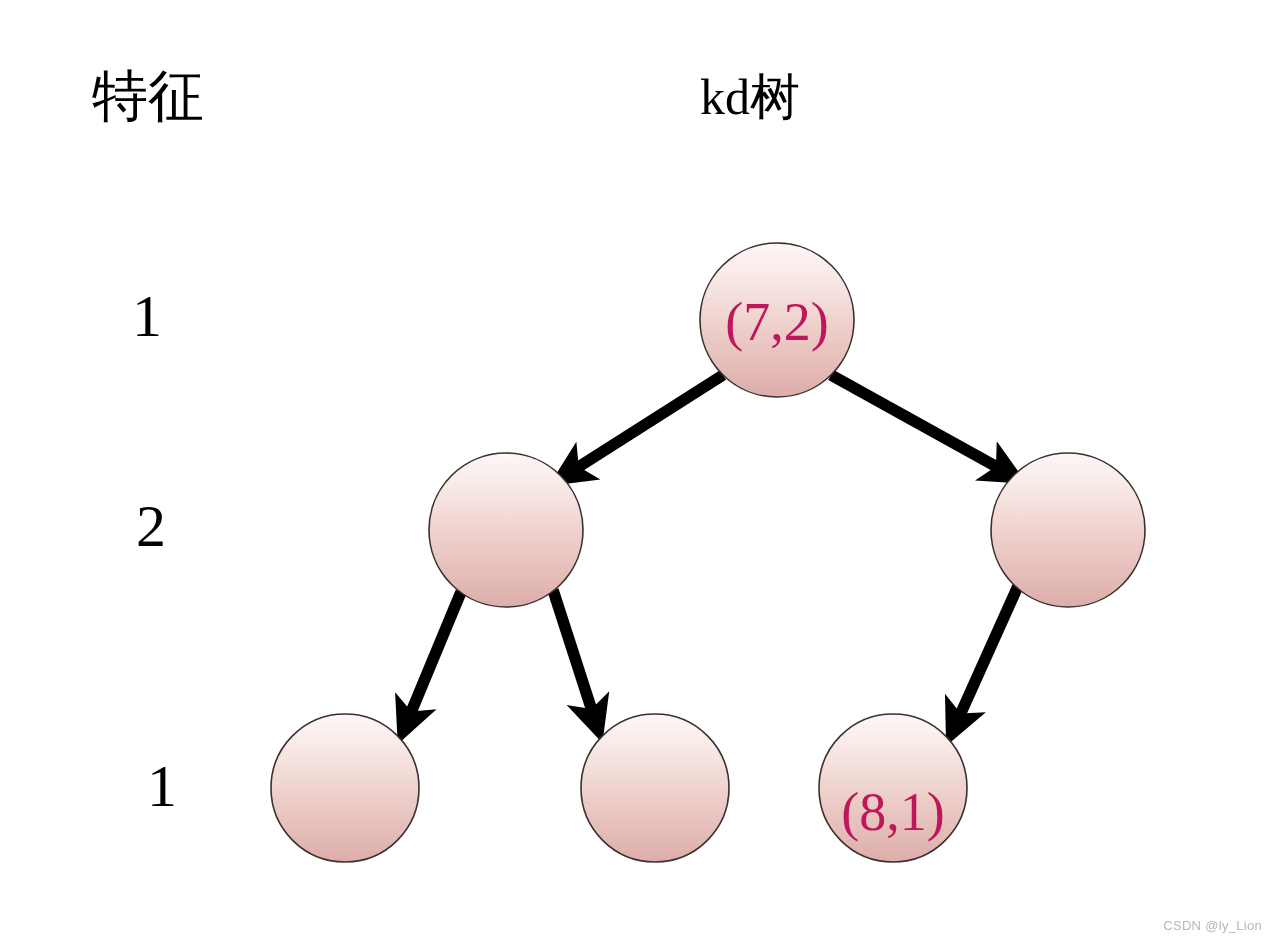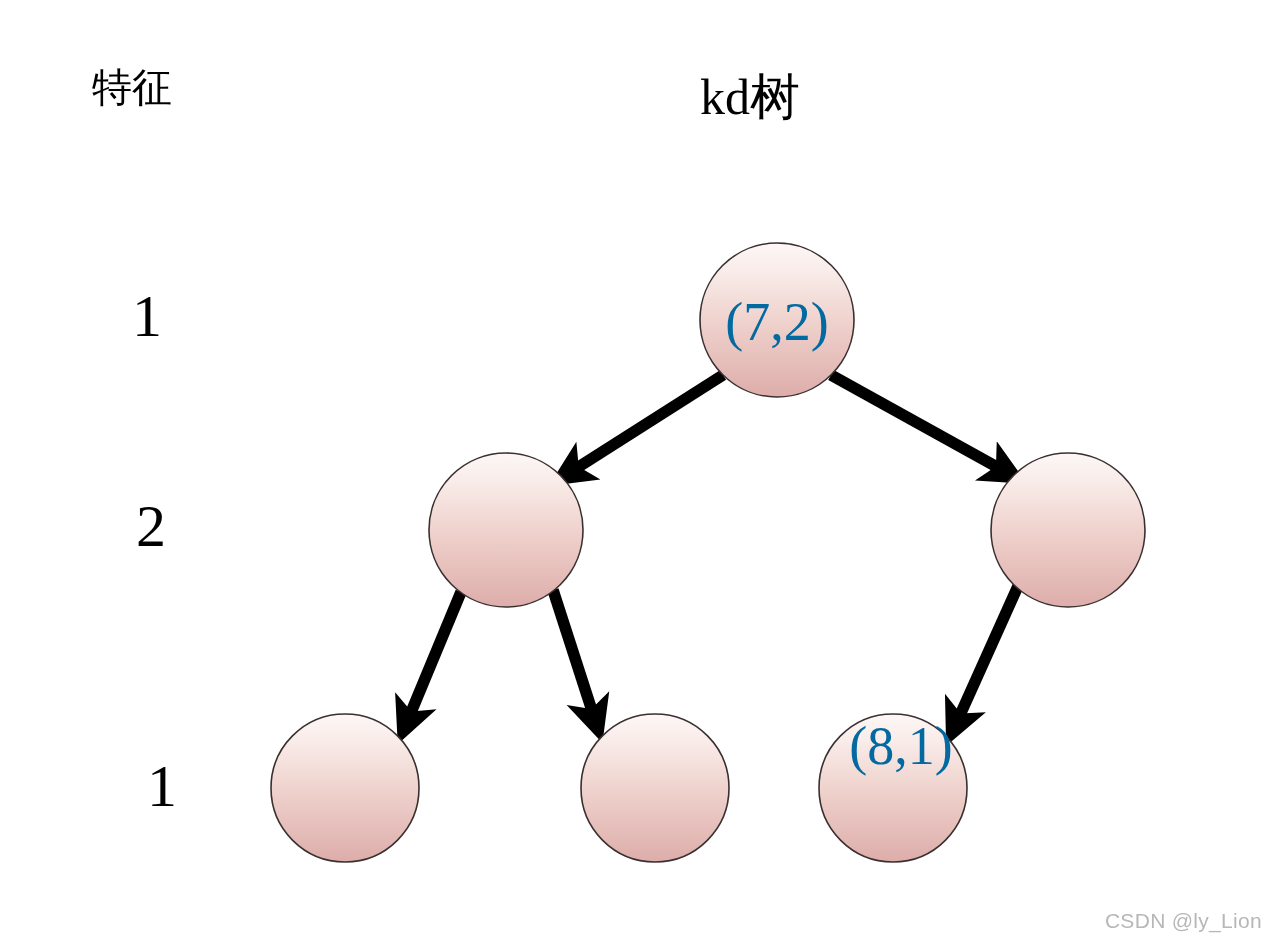--- a/index.html
+++ b/index.html
@@ -28,51 +28,51 @@
   .label-text {
     position: absolute;
     color: #000000;
     white-space: nowrap;
     line-height: 1;
     user-select: none;
   }
   #feature-axis-label {
     left: 92px;
     top: 68px;
-    font-size: 40px;
+    font-size: 56px;
   }
   #diagram-title {
     left: 700px;
     top: 72px;
     font-size: 50px;
   }
   .level-label {
     font-size: 60px;
     text-align: center;
     width: 70px;
   }
   #level-label-0 { left: 112px; top: 286px; }
   #level-label-1 { left: 116px; top: 496px; }
   #level-label-2 { left: 127px; top: 756px; }
   .node-text {
     position: absolute;
-    color: #0369a1;
+    color: #be185d;
     font-size: 54px;
     line-height: 1;
     white-space: nowrap;
     text-align: left;
     transform: translate(-50%, -50%);
     user-select: none;
   }
   #watermark {
     position: absolute;
     right: 12px;
     bottom: 10px;
     font-family: "Liberation Sans", "DejaVu Sans", sans-serif;
-    font-size: 21px;
+    font-size: 13px;
     color: #b7b7b7;
     letter-spacing: 0.3px;
     user-select: none;
   }
 </style>
 </head>
 <body>
 
 <div id="canvas">
 
@@ -109,17 +109,17 @@
       <circle cx="777" cy="320" r="77" fill="url(#nodeGrad)" stroke="#3a3030" stroke-width="1.6"></circle>
       <circle cx="506" cy="530" r="77" fill="url(#nodeGrad)" stroke="#3a3030" stroke-width="1.6"></circle>
       <circle cx="1068" cy="530" r="77" fill="url(#nodeGrad)" stroke="#3a3030" stroke-width="1.6"></circle>
       <circle cx="345" cy="788" r="74" fill="url(#nodeGrad)" stroke="#3a3030" stroke-width="1.6"></circle>
       <circle cx="655" cy="788" r="74" fill="url(#nodeGrad)" stroke="#3a3030" stroke-width="1.6"></circle>
       <circle cx="893" cy="788" r="74" fill="url(#nodeGrad)" stroke="#3a3030" stroke-width="1.6"></circle>
     </g>
   </svg>
 
   <span class="node-text" style="left:777px; top:322px;">(7,2)</span>
-  <span class="node-text" style="left:893px; top:746px;margin-left:8px;">(8,1)</span>
+  <span class="node-text" style="left:893px; top:812px;">(8,1)</span>
 
   <span id="watermark">CSDN @ly_Lion</span>
 
 </div>
 
 </body></html>

